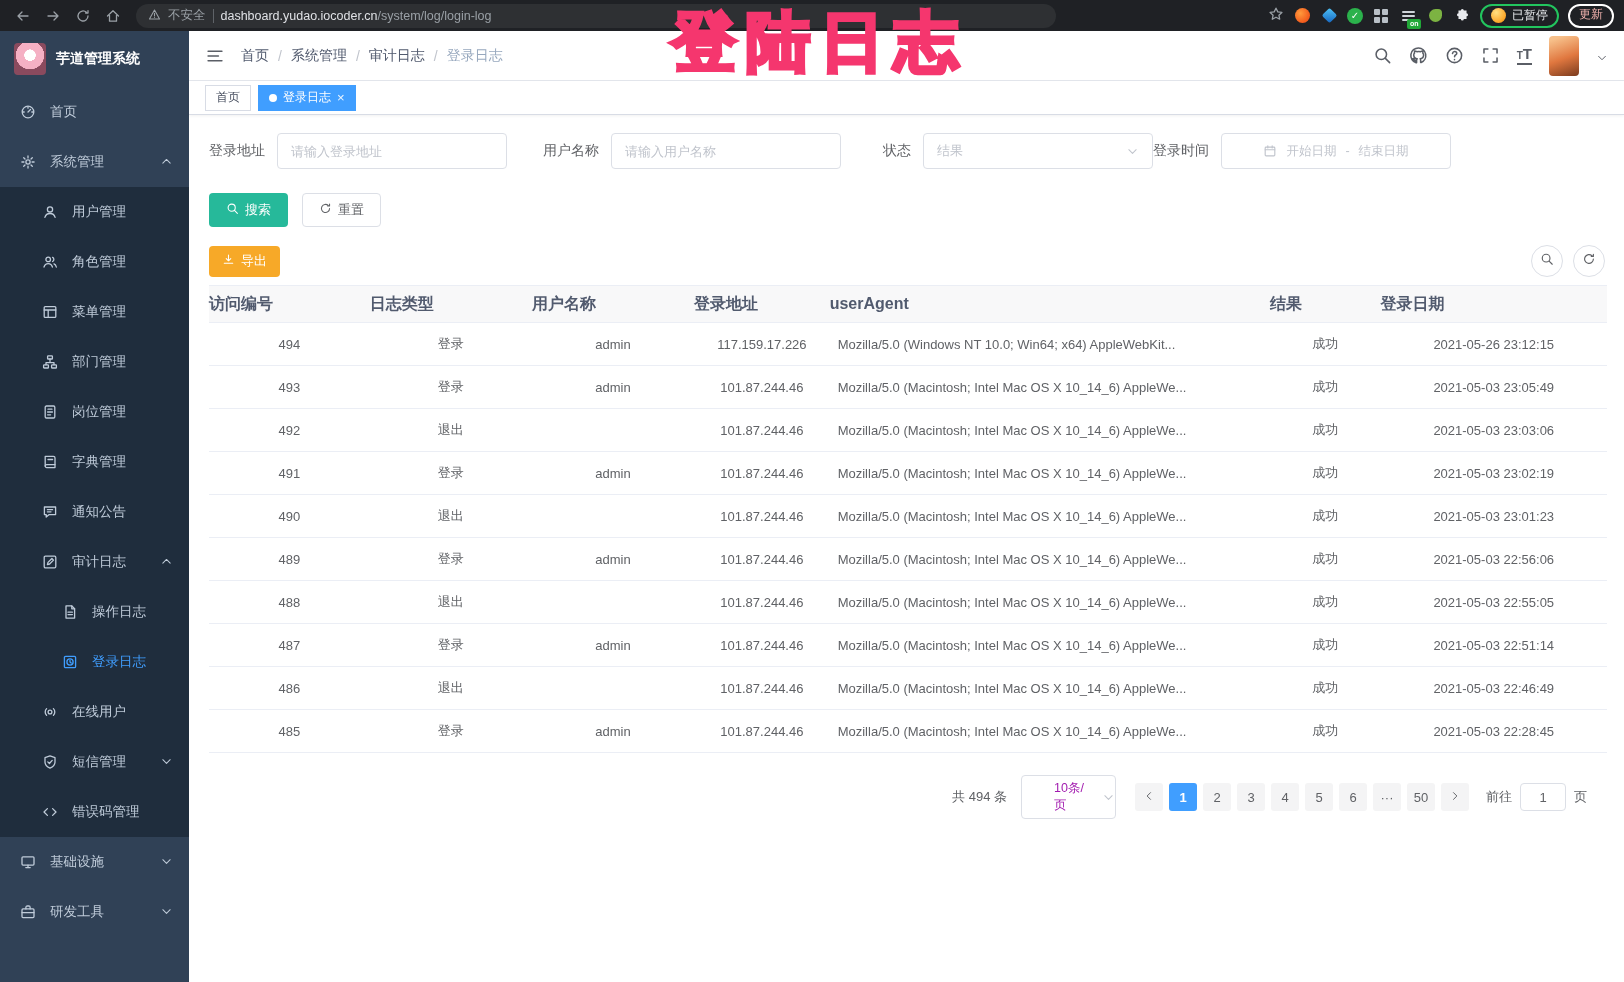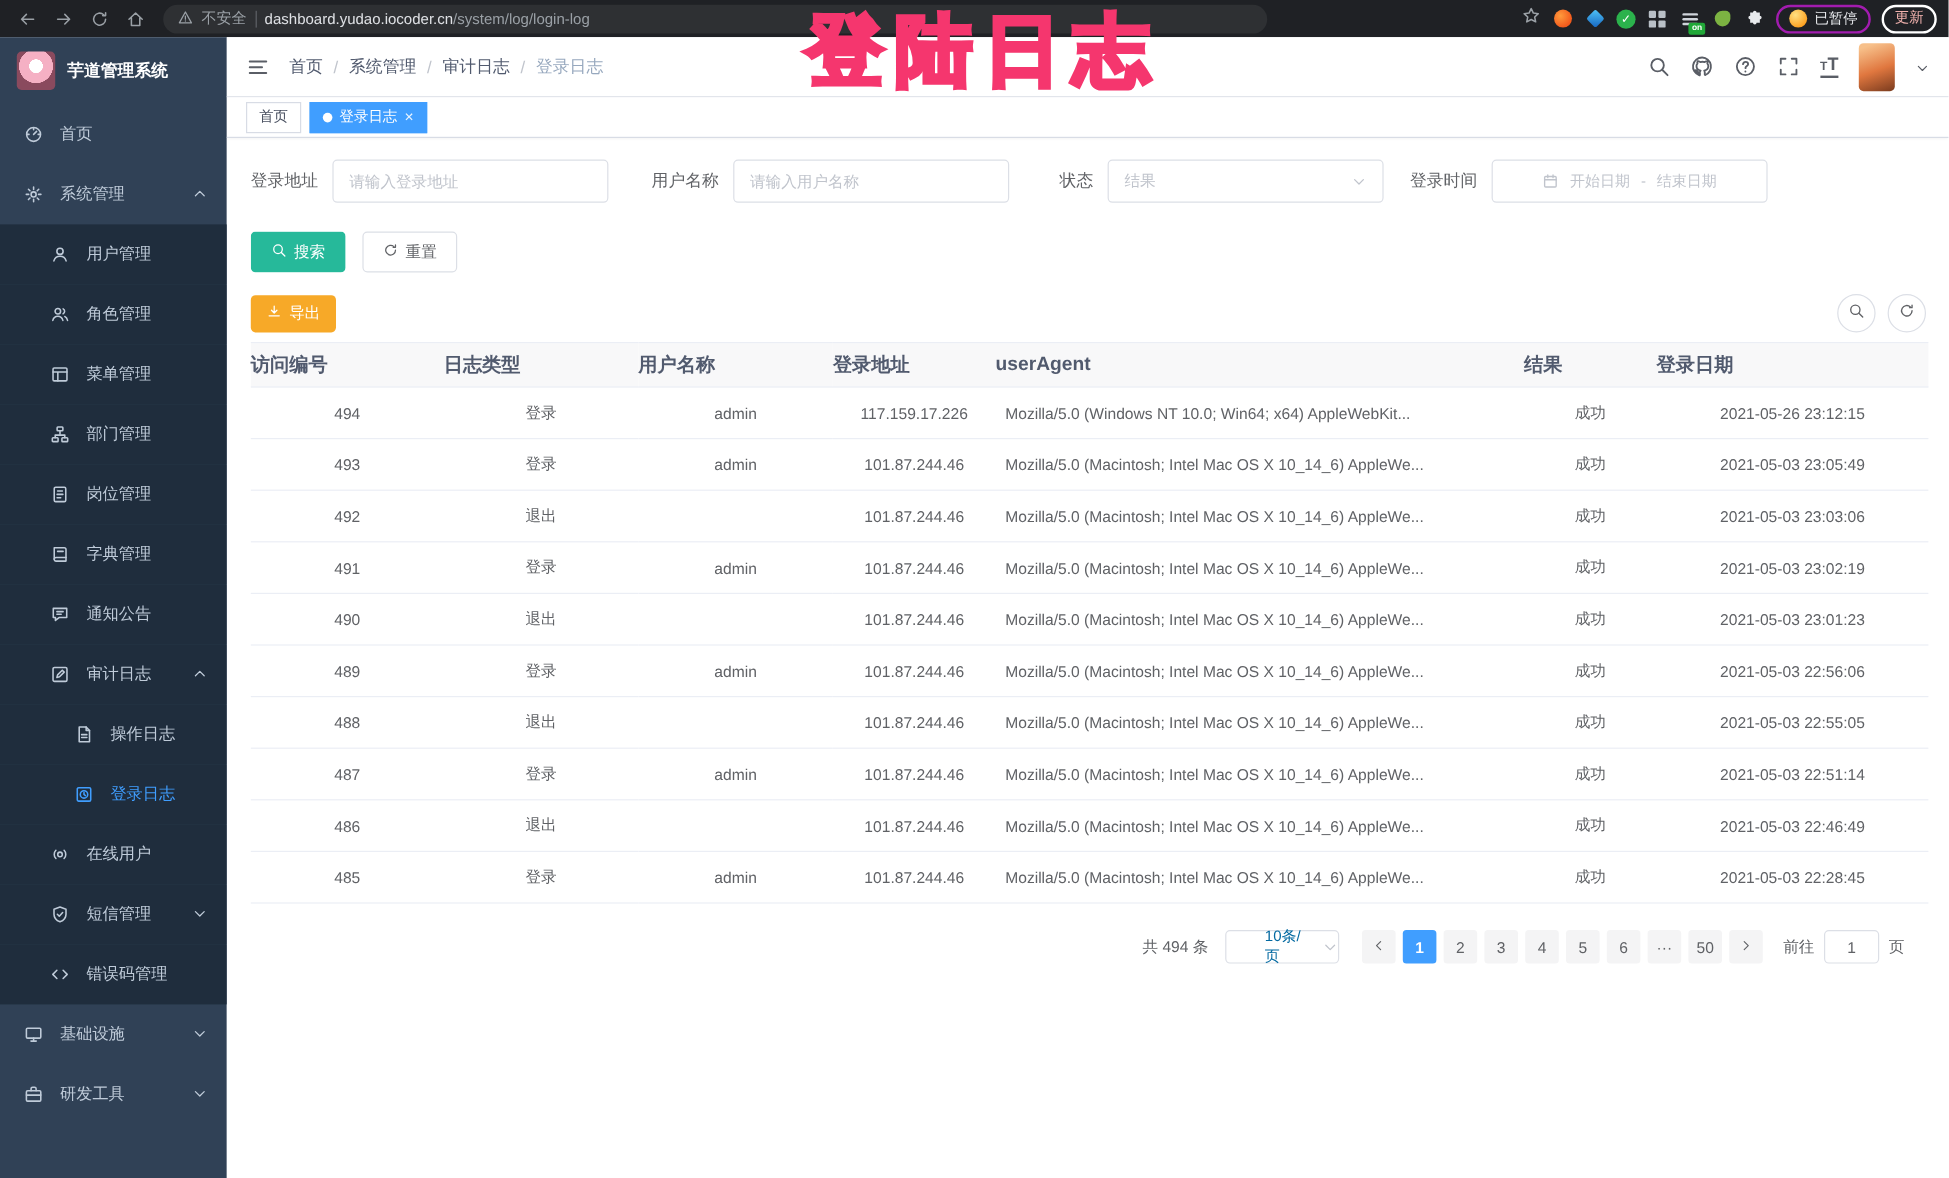--- a/index.html
+++ b/index.html
@@ -23,21 +23,21 @@
   .ext-diamond { width:11px; height:11px; transform:rotate(45deg); background:linear-gradient(135deg,#4fc3f7,#1565c0); border-radius:2px; }
   .ext-green { width:16px; height:16px; border-radius:50%; background:#2bb24c; color:#fff; font-size:10px; display:flex; align-items:center; justify-content:center; }
   .ext-grid { display:grid; grid-template-columns:6px 6px; grid-gap:2px; }
   .ext-grid i { width:6px; height:6px; background:#b9c0c7; border-radius:1px; }
   .ext-list { display:flex; flex-direction:column; gap:2px; align-items:flex-start; }
   .ext-list i { width:13px; height:2px; background:#cfd4da; border-radius:1px; }
   .on-badge { position:absolute; bottom:-4px; right:-4px; background:#21a838; color:#fff; font-size:7px; line-height:1; padding:1.5px 2.5px; border-radius:2px; font-weight:bold; }
   .ext-leaf { width:13px; height:13px; background:#7cb342; border-radius:50% 4px 50% 50%; }
   .ext-puzzle { color:#e8eaed; } .ext-puzzle svg { width:15px; height:15px; }
   .pill { display:flex; align-items:center; gap:6px; height:24px; padding:0 9px; border-radius:13px; font-size:12px; flex:0 0 auto; }
-  .pill-paused { border:2px solid #a21caf; color:#e8eaed; }
+  .pill-paused { border:2px solid #22c55e; color:#e8eaed; }
   .face { width:15px; height:15px; border-radius:50%; background:radial-gradient(circle at 35% 30%, #ffe082, #fb8c00); }
   .pill-update { border:2px solid #ffffff; color:#f1b2ae; gap:7px;flex-direction:column; }
   .vdots { color:#e8eaed; font-size:13px; }
 
   
   .overlay-title { position:absolute; left:672px; top:2px; z-index:50; font-size:64px; font-weight:bold; letter-spacing:10px; line-height:80px; color:rgba(248,72,126,0.30); -webkit-text-stroke:4px var(--overlay-pink,#f5366e); pointer-events:none; }
 
   
   .app { display:flex; height:951px; }
   .sidebar { width:189px; background:var(--sidebar-bg,#304156); color:#bfcbd9; flex:0 0 auto; overflow:hidden; }
@@ -85,21 +85,21 @@
   .f-label { margin-right:12px; white-space:nowrap; }
   .f-input { width:230px; height:36px; border:1px solid #dcdfe6; border-radius:4px; padding:0 13px; font-size:13px; color:#606266; font-family:"Liberation Sans",sans-serif; outline:none; }
   .f-input::placeholder { color:#c0c4cc; }
   .f-select { width:230px; height:36px; border:1px solid #dcdfe6; border-radius:4px; display:flex; align-items:center; padding:0 13px; cursor:pointer; }
   .f-select .ph { color:#c0c4cc; font-size:13px; flex:1; }
   .sel-caret { width:13px; height:13px; color:#c0c4cc; }
   .sel-caret svg { width:13px; height:13px; }
   .f-daterange { width:230px; height:36px; border:1px solid #dcdfe6; border-radius:4px; display:flex; align-items:center; justify-content:center; gap:9px; color:#c0c4cc; font-size:12.5px; cursor:pointer; }
   .f-daterange .cal { width:14px; height:14px; display:inline-flex; }
   .f-daterange .cal svg { width:14px; height:14px; }
-  .gap-a { margin-right:36px; } .gap-b { margin-right:42px; } .gap-c { margin-right:22px; }
+  .gap-a { margin-right:36px; } .gap-b { margin-right:42px; } .gap-c { }
 
   .btn-row { margin-top:24px; display:flex; gap:14px; }
   .btn { height:34px; border-radius:4px; display:inline-flex; align-items:center; gap:6px; padding:0 16px; font-size:13px; cursor:pointer; border:1px solid transparent; }
   .btn svg { width:13px; height:13px; }
   .btn-search { background:var(--search-button,#26b99a); color:#fff; }
   .btn-reset { background:#fff; border-color:#dcdfe6; color:#606266; }
 
   .toolbar-row { margin-top:18px; display:flex; align-items:center; justify-content:space-between; }
   .btn-export { height:31px; border-radius:4px; background:var(--export-button,#f7a928); color:#fff; display:inline-flex; align-items:center; gap:6px; padding:12px 13px; font-size:13px; cursor:pointer; }
   .btn-export svg { width:13px; height:13px; }
@@ -107,21 +107,21 @@
   .round-btn { width:32px; height:32px; border-radius:50%; border:1px solid #dcdfe6; background:#fff; color:#606266; display:flex; align-items:center; justify-content:center; cursor:pointer; }
   .round-btn svg { width:14px; height:14px; }
 
   table.log-table { width:100%; border-collapse:collapse; margin-top:8px; border-top:1px solid #ebeef5; table-layout:fixed; }
   .log-table th { height:37px; background:#f8f8f9; color:#515a6e; font-size:16px; font-weight:bold; border-bottom:1px solid #ebeef5; text-align:left; }
   .log-table td { height:43px; color:#606266; font-size:13px; border-bottom:1px solid #ebeef5; text-align:center; white-space:nowrap; overflow:hidden; text-overflow:ellipsis; }
   .log-table td.ua { text-align:left; padding-left:8px; }
 
   .pagination { margin-top:22px; display:flex; align-items:center; justify-content:flex-end; margin-right:20px; font-size:13px; color:#606266; }
   .pg-total { margin-right:14px; }
-  .pg-size { width:95px; height:28px; border:1px solid #dcdfe6; border-radius:4px; display:flex; align-items:center; justify-content:center; gap:8px; font-size:12.5px; color:#0369a1; margin-right:16px; cursor:pointer;padding-left:32px; }
+  .pg-size { width:95px; height:44px; border:1px solid #dcdfe6; border-radius:4px; display:flex; align-items:center; justify-content:center; gap:8px; font-size:12.5px; color:#a21caf; margin-right:16px; cursor:pointer;padding-left:32px; }
   .pg-btn { min-width:28px; height:28px; padding:0 4px; background:#f4f4f5; color:#606266; border-radius:3px; display:inline-flex; align-items:center; justify-content:center; margin:0 3px; cursor:pointer; font-size:13px; }
   .pg-btn.active { background:var(--accent,#409eff); color:#fff; font-weight:bold; }
   .pg-arrow svg { width:12px; height:12px; }
   .pg-goto { margin-left:14px; display:flex; align-items:center; gap:8px; }
   .pg-input { width:46px; height:28px; border:1px solid #dcdfe6; border-radius:4px; text-align:center; font-size:13px; color:#606266; outline:none; font-family:"Liberation Sans",sans-serif; }
 </style>
 </head>
 <body>
 
 <div class="screen">

